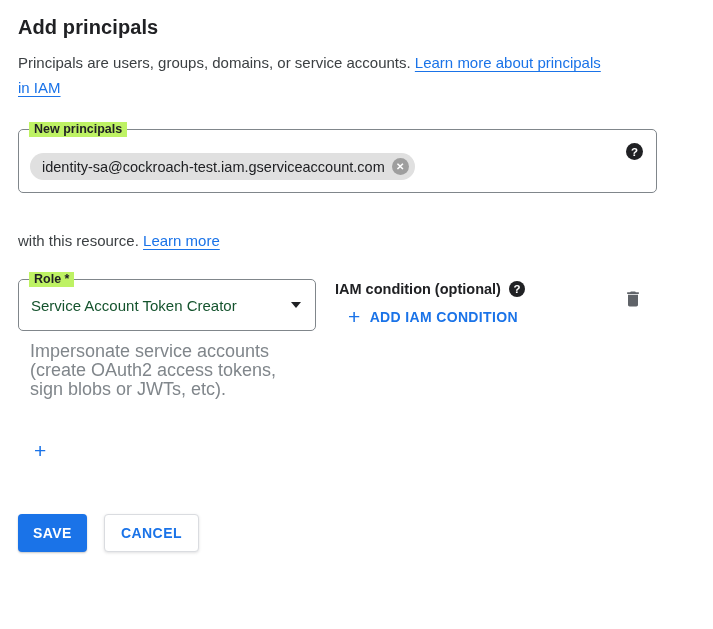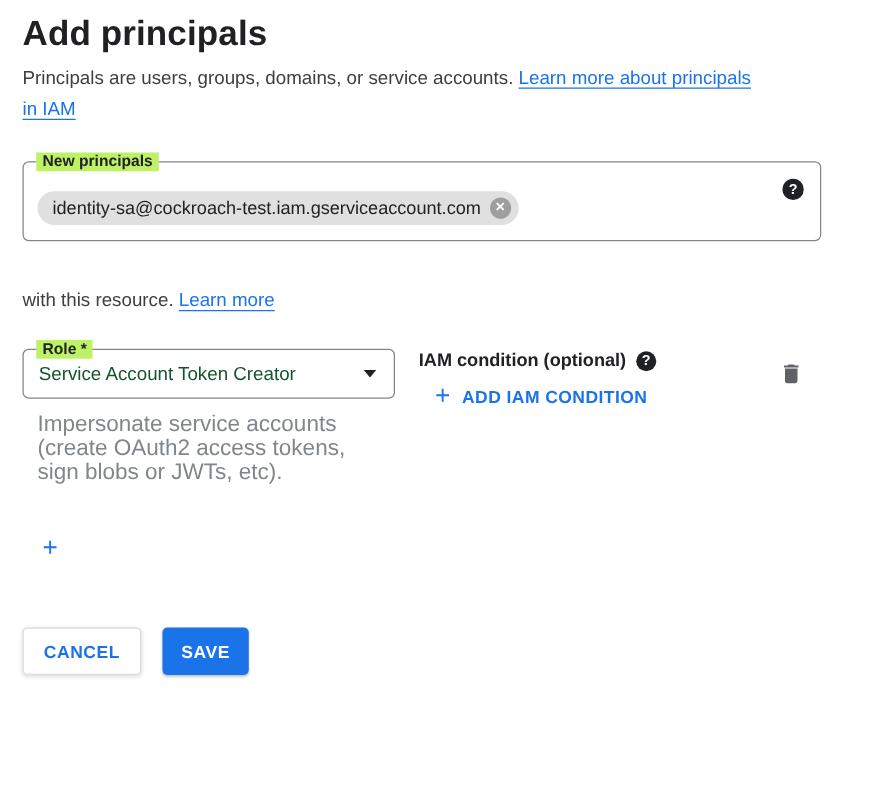--- a/index.html
+++ b/index.html
@@ -6,21 +6,21 @@
   html, body { margin: 0; padding: 0; background: #fff; }
   .page {
     position: relative;
     width: 713px; height: 629px;
     background: #ffffff;
     padding: 14px 0 0 18px;
     font-family: "Liberation Sans", sans-serif;
     color: #202124;
     overflow: hidden;
   }
-  h1, h2 { font-size: 28px; font-weight: bold; margin: 0; line-height: 26px; color: #202124; letter-spacing: 0.1px; }
+  h1, h2 { font-size: 20px; font-weight: bold; margin: 0; line-height: 26px; color: #202124; letter-spacing: 0.1px; }
   .para { font-size: 15px; line-height: 25px; margin: 10px 0 0; color: #3c4043; white-space: nowrap; }
   .link { color: #1a73e8; text-decoration: underline; text-underline-offset: 3px; cursor: pointer; }
 
   
   .field-label {
     position: absolute; top: -8px; left: 10px;
     background: #bef264; padding: 0 5px;
     font-size: 12.5px; font-weight: bold; line-height: 15px; color: #202124;
     white-space: nowrap;
   }
@@ -48,21 +48,21 @@
     background: #202124; color: #fff;
     display: inline-flex; align-items: center; justify-content: center;
     font-size: 11.5px; font-weight: bold; cursor: pointer; flex: none;
   }
   .field-help { position: absolute; right: 13px; top: 13px; width: 17px; height: 17px; }
 
   .section-title { margin-top: 42px; }
   .role-row { display: flex; align-items: flex-start; margin-top: 26px; }
   .role-col { width: 298px; flex: none; }
   .role-select {
-    position: relative; width: 298px; height: 40px;
+    position: relative; width: 298px; height: 52px;
     border: 1px solid #80868b; border-radius: 5px;
     display: flex; align-items: center;
     padding: 0 14px 0 12px; background: #fff; cursor: pointer;
   }
   .role-value { font-size: 15px; color: #14532d; white-space: nowrap; }
   .dropdown-arrow {
     margin-left: auto; width: 0; height: 0;
     border-left: 5px solid transparent; border-right: 5px solid transparent;
     border-top: 6px solid #202124;
   }
@@ -160,17 +160,17 @@
         <path d="M6 19c0 1.1.9 2 2 2h8c1.1 0 2-.9 2-2V7H6v12zM19 4h-3.5l-1-1h-5l-1 1H5v2h14V4z"></path>
       </svg>
     </button>
   </div>
 
   <button class="text-button add-role-btn">
     <span class="plus-glyph">+</span>
   </button>
 
   <div class="actions">
+    <button class="btn btn-primary">SAVE</button>
     <button class="btn btn-secondary">CANCEL</button>
-    <button class="btn btn-primary">SAVE</button>
   </div>
 
 </div>
 
 </body></html>

